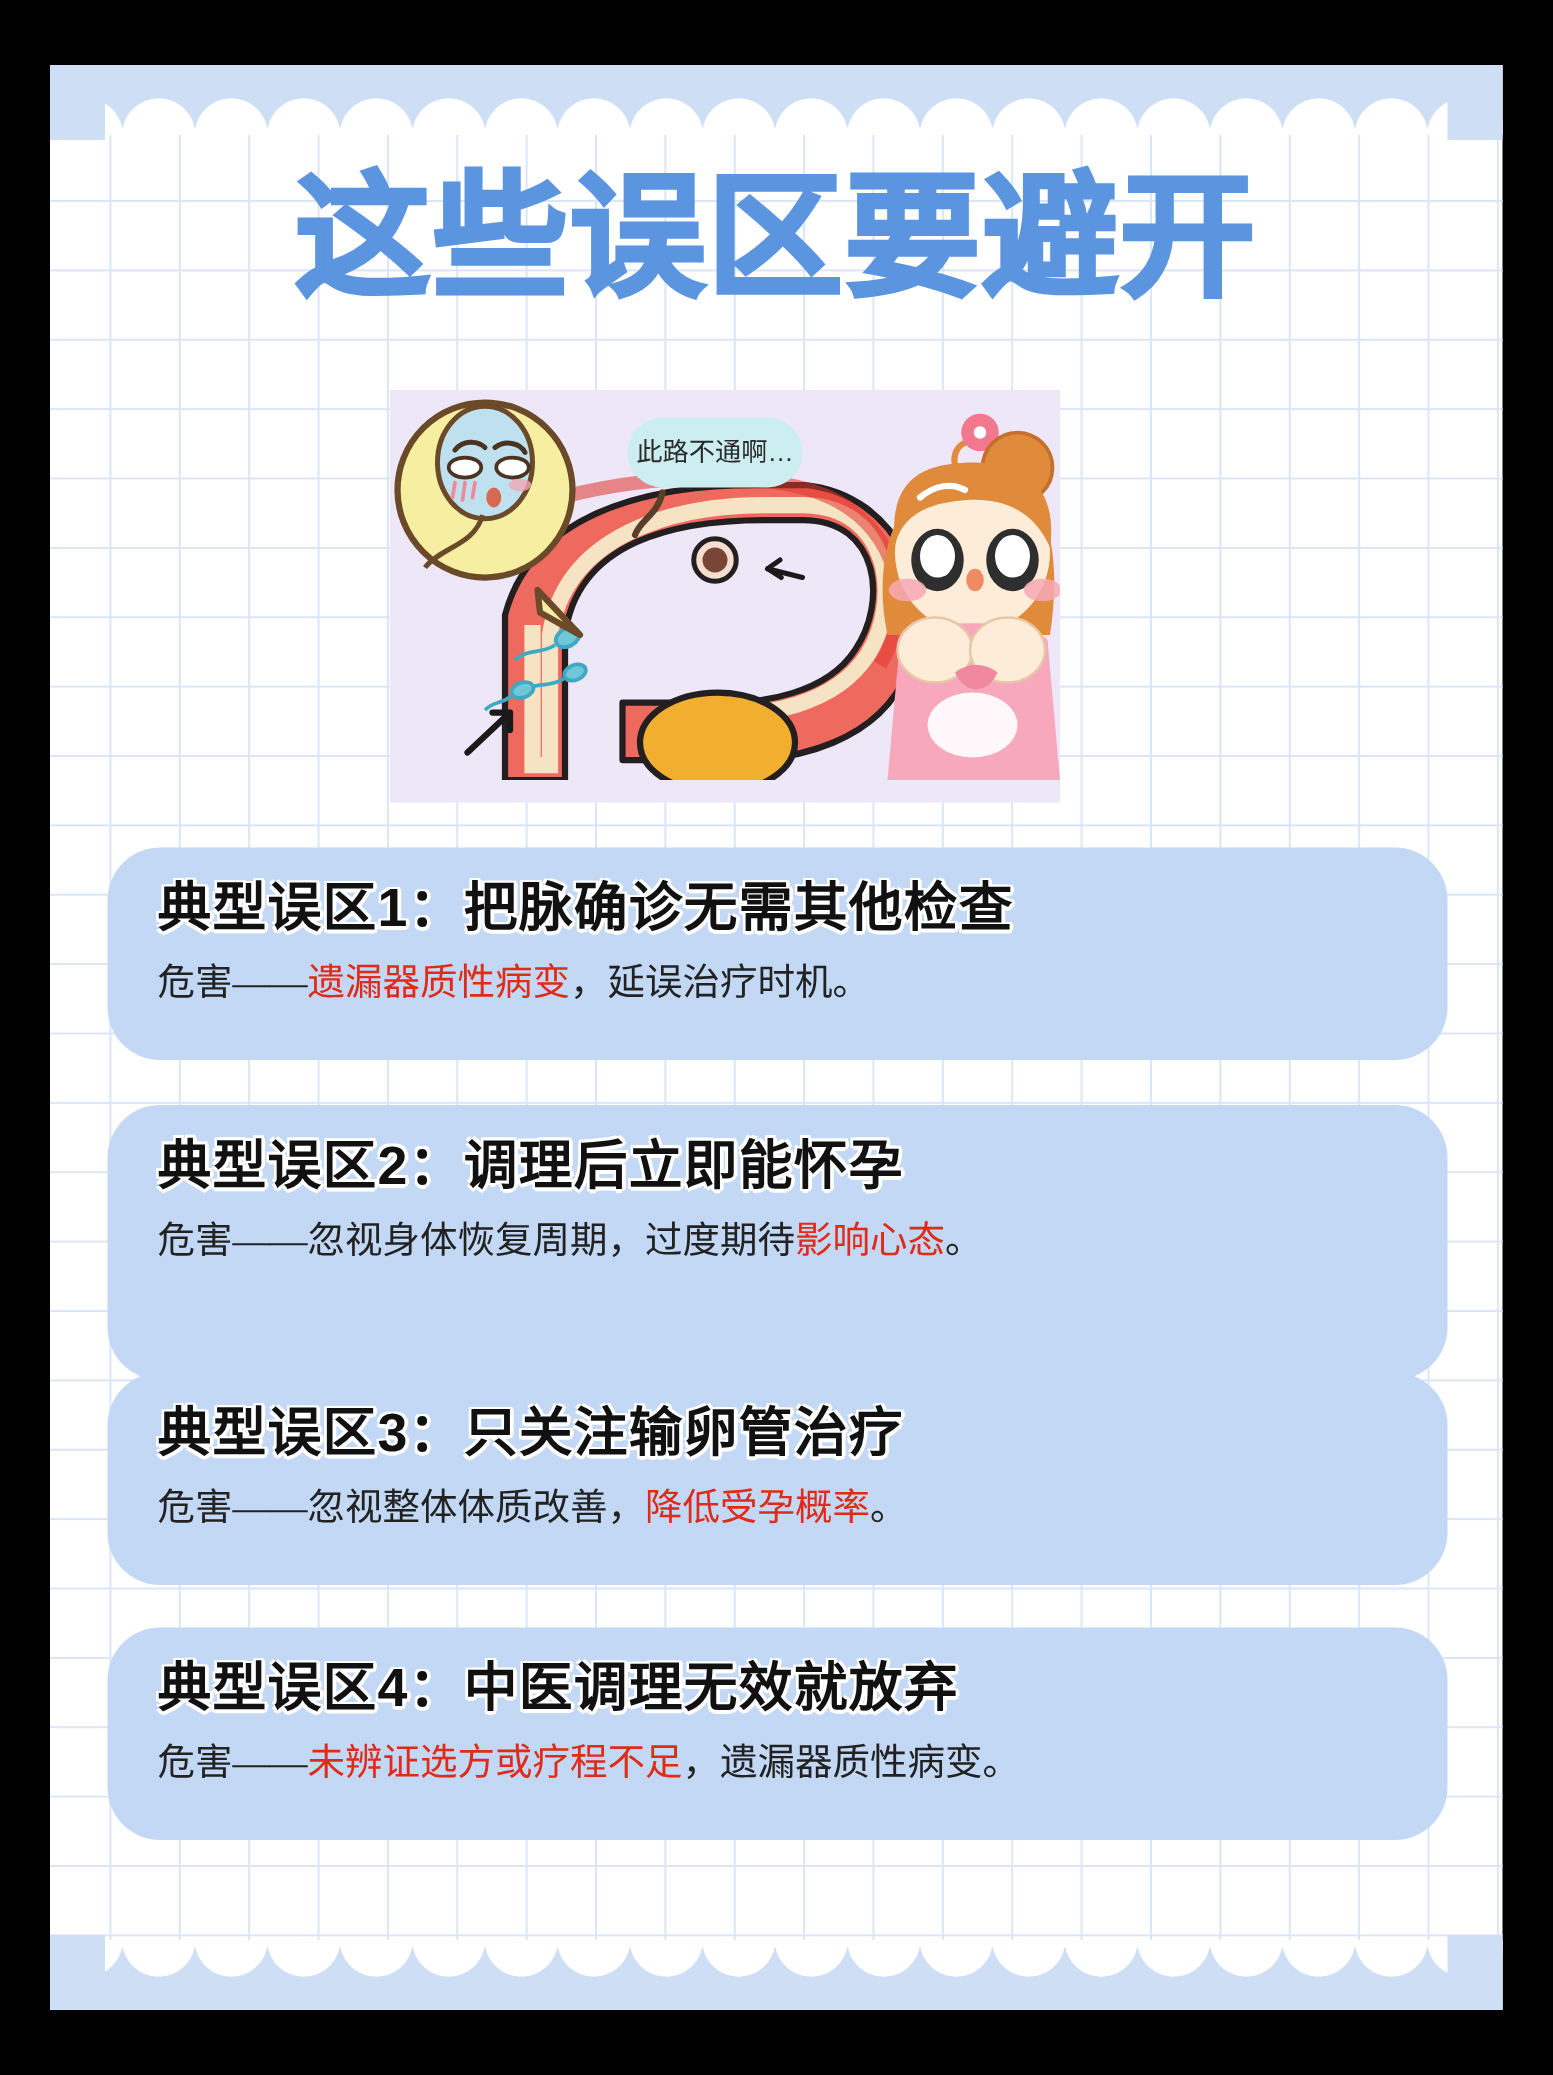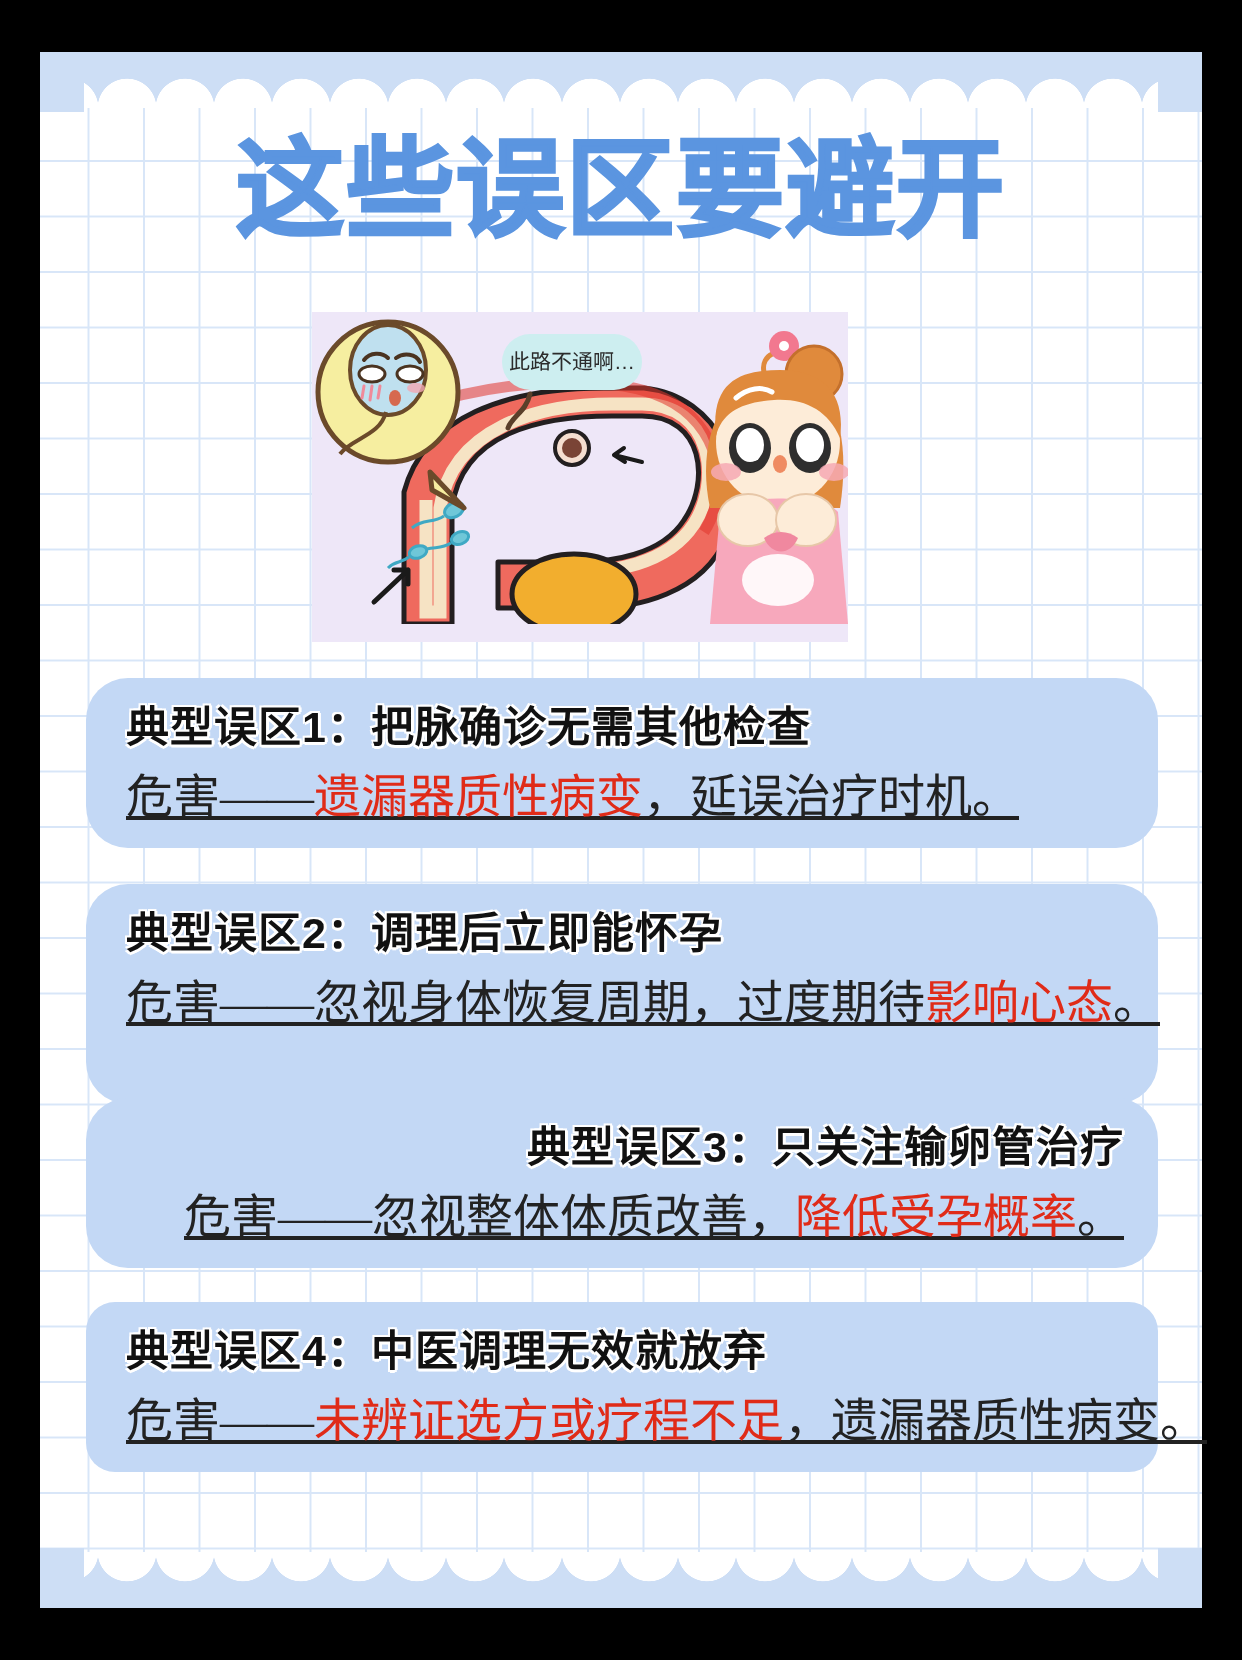--- a/index.html
+++ b/index.html
@@ -113,44 +113,43 @@
     width: 1072px;
     background: #c3d8f5;
     border-radius: 42px;
     box-sizing: border-box;
     padding: 22px 34px 20px 40px;
     z-index: 4;
     margin-top: 10px;
   }
   .card-1 { top: 668px;  height: 170px; }
   .card-2 { top: 874px;  height: 220px; }
-  .card-3 { top: 1088px; height: 170px; text-align: right; }
-  .card-4 { top: 1292px; height: 170px; border-radius: 29px; }
+  .card-3 { top: 1088px; height: 170px; }
+  .card-4 { top: 1292px; height: 170px; }
 
   .card-head {
     font-size: 43px;
     font-weight: 700;
     color: #111111;
     line-height: 1.28;
     letter-spacing: 1px;
     text-shadow:
       -2px -2px 0 #ffffff,  2px -2px 0 #ffffff,
       -2px  2px 0 #ffffff,  2px  2px 0 #ffffff,
        0px  3px 0 #ffffff,  3px  0px 0 #ffffff;
     white-space: nowrap;
   }
   .card-body {
     margin-top: 12px;
-    font-size: 47px;
+    font-size: 30px;
     line-height: 1.3;
     color: #222222;
     font-family: "Liberation Serif", "DejaVu Serif", serif;
     letter-spacing: 0px;
     white-space: nowrap;
-    text-decoration: underline;
   }
   .hl { color: #e02b18; }
 </style>
 </head>
 <body>
 
 <div id="poster">
 
   <div class="paper"></div>
 

